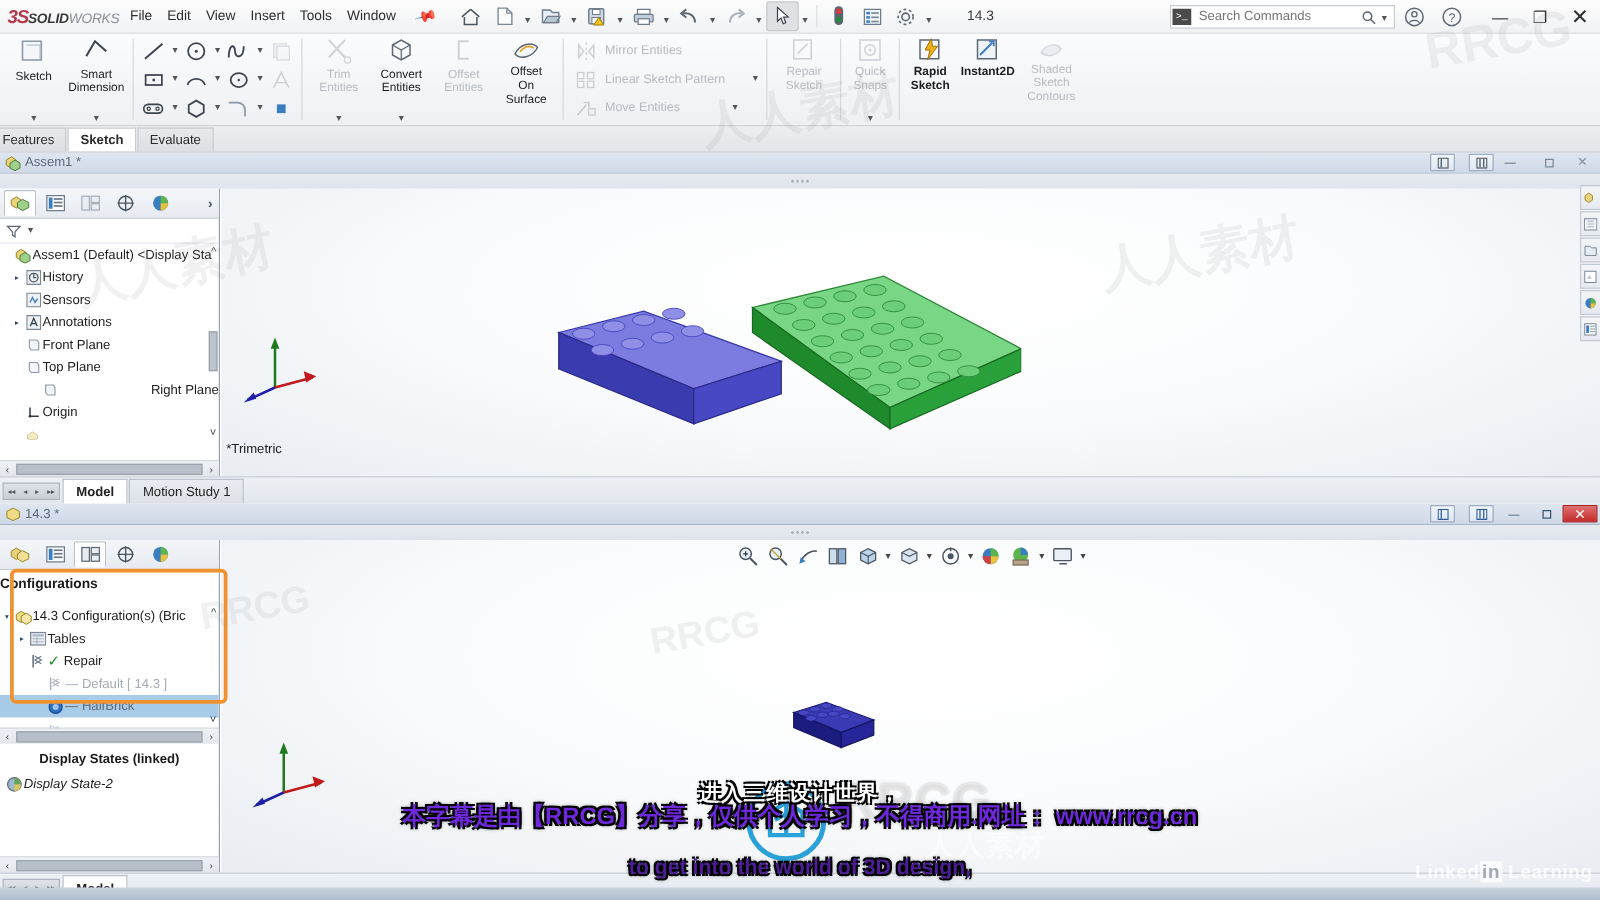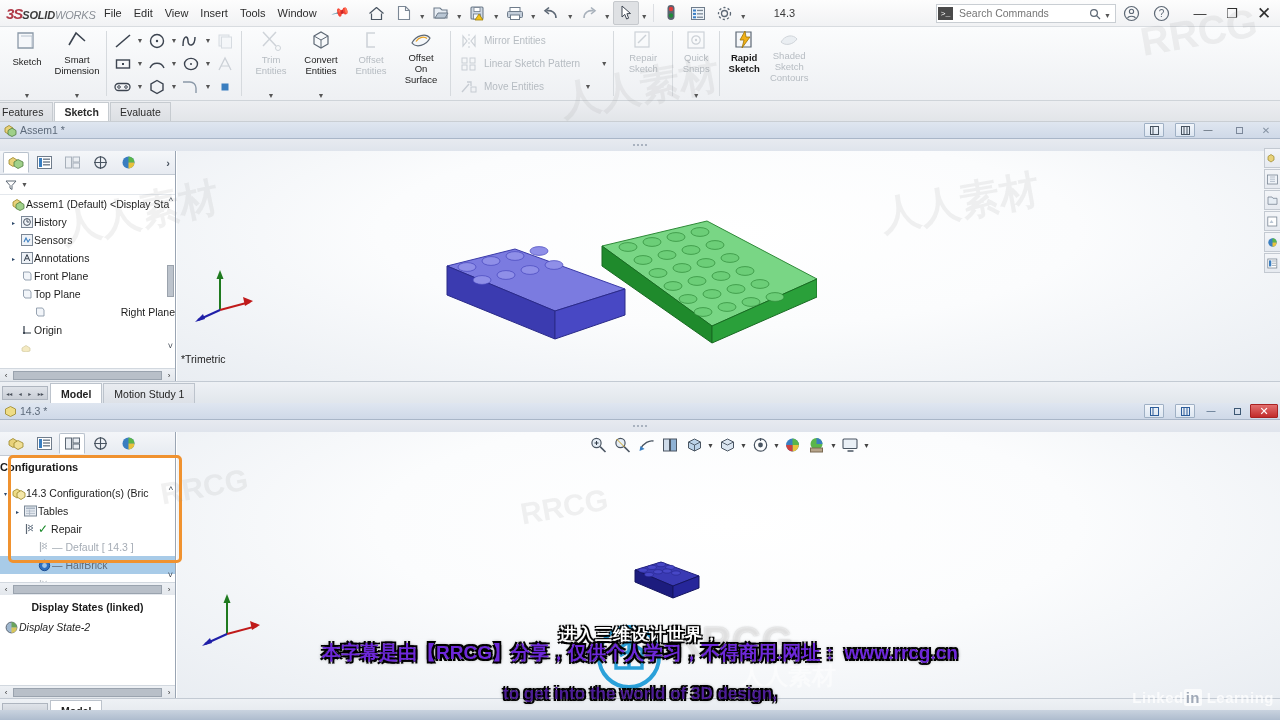--- a/index.html
+++ b/index.html
@@ -557,20 +557,28 @@
   <div class="rsep"></div>
 
   <div class="rgroup">
     <div class="bigbtn" style="width:40px;">
       <svg width="24" height="22" viewBox="0 0 24 22">
           <path d="M4 3 h15 v15 h-15 z" fill="#f5f7fa" stroke="#5d6875" stroke-width="1.2"></path>
           <path d="M13 2 L8 11 h4 l-2 8 L18 8 h-4 z" fill="#f1b015" stroke="#9b7208" stroke-width=".8"></path>
         </svg>
       <div class="lbl" style="white-space:pre-line;font-weight:bold">Rapid
 Sketch</div>
+    </div>
+    <div class="bigbtn" style="width:52px;">
+      <svg width="24" height="22" viewBox="0 0 24 22">
+          <path d="M4 3 h15 v15 h-15 z" fill="#eef3f9" stroke="#5d6875" stroke-width="1.2"></path>
+          <path d="M6 15 L16 5" stroke="#3a7ec0" stroke-width="1.6"></path>
+          <path d="M13 4 L17 4 L17 8" fill="none" stroke="#3a7ec0" stroke-width="1.4"></path>
+        </svg>
+      <div class="lbl" style="font-weight:bold">Instant2D</div>
     </div>
     <div class="bigbtn">
       <svg width="24" height="20" viewBox="0 0 24 20" opacity=".3">
           <path d="M4 13 C8 6 16 5 20 10 C16 16 8 17 4 13 Z" fill="#c9d3de" stroke="#6f7c8b" stroke-width="1"></path>
         </svg>
       <div class="lbl dim" style="white-space:pre-line">Shaded
 Sketch
 Contours</div>
     </div>
   </div>

